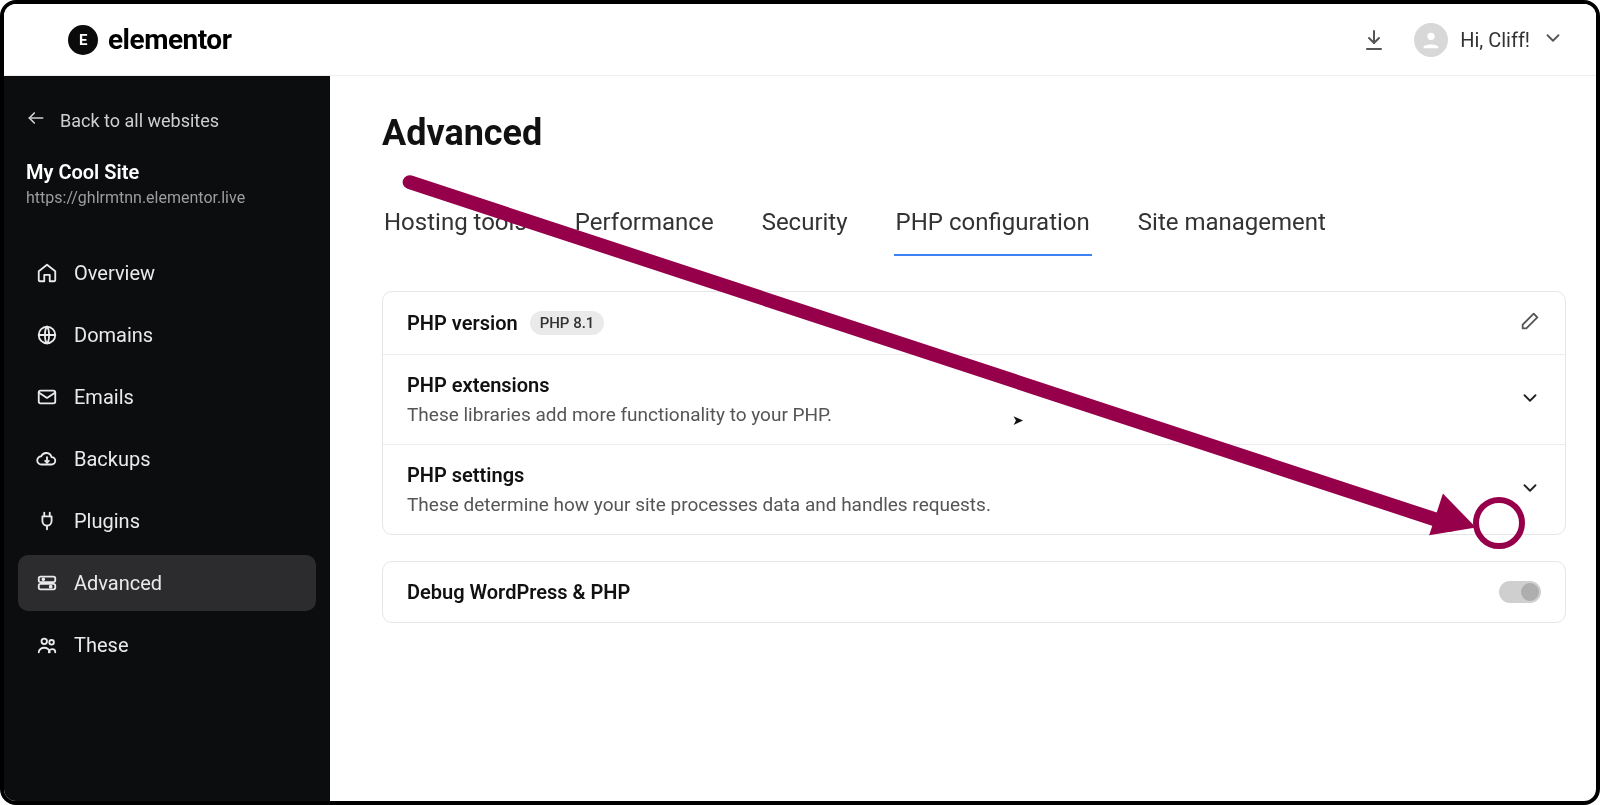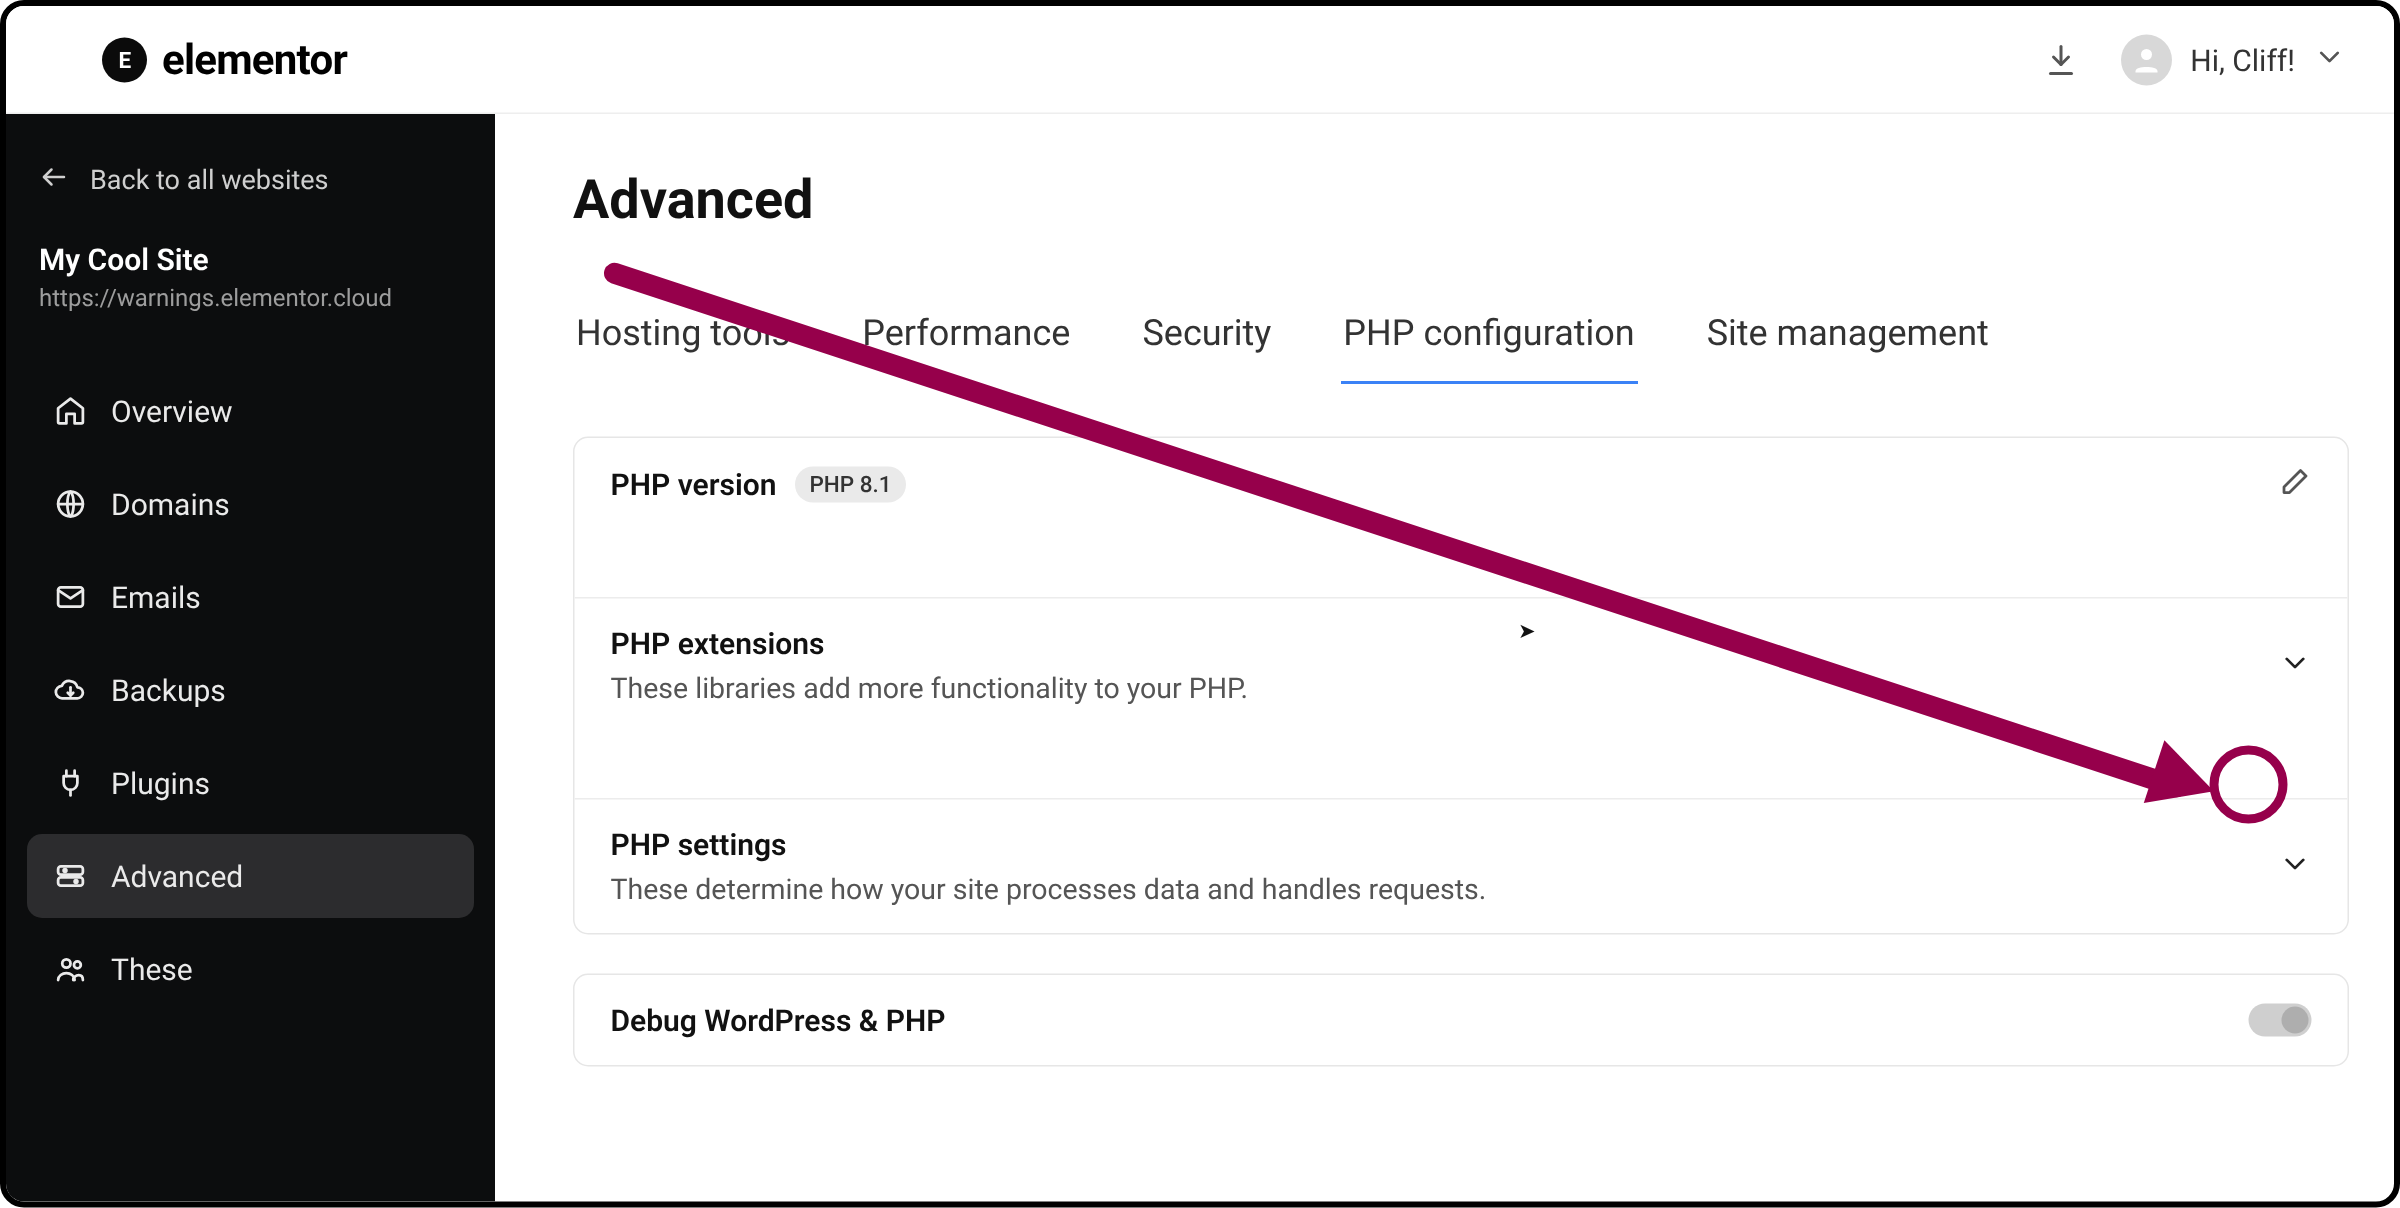--- a/index.html
+++ b/index.html
@@ -98,21 +98,21 @@
   .tab.active { border-bottom: 2px solid #3b82f6; font-weight: 400; }
   .cards { margin-top: 34px; display: flex; flex-direction: column; gap: 26px; justify-content: flex-end; }
   .card {
     border: 1px solid #e6e6e6; border-radius: 10px; overflow: hidden;
     background: #fff;
   }
   .row {
     display: flex; align-items: center; justify-content: space-between;
     padding: 18px 24px;
   }
-  .row + .row { border-top: 1px solid #ececec; margin-top: 44px; }
+  .row + .row { border-top: 1px solid #ececec; }
   .row-left { display:flex; flex-direction:column; gap:6px; }
   .row-title { font-size: 20px; color:#111; font-weight: 600; display:flex; align-items:center; gap:12px; }
   .row-sub   { font-size: 19px; color:#555; }
   .badge {
     background: #eaeaea; color:#333; font-size: 15px; padding: 3px 10px; border-radius: 14px; font-weight: 500;
   }
   .row-action { color:#555; display:flex; align-items:center; }
   .chev { width: 22px; height: 22px; }
   .toggle {
     width: 42px; height: 22px; border-radius: 12px; background:#cfcfcf; position:relative;
@@ -186,21 +186,21 @@
       <span>
         <svg width="20" height="20" viewBox="0 0 24 24" fill="none" stroke="#cfcfcf" stroke-width="2" stroke-linecap="round" stroke-linejoin="round">
             <line x1="20" y1="12" x2="4" y2="12"></line>
             <polyline points="10 18 4 12 10 6"></polyline>
           </svg>
       </span>
       <span>Back to all websites</span>
     </div>
     <div class="site-block">
       <div class="site-name">My Cool Site</div>
-      <div class="site-url">https://warnings.elementor.cloud</div>
+      <div class="site-url">https://ghlrmtnn.elementor.live</div>
     </div>
     <nav class="nav">
       <div class="nav-item">
         <span class="nav-icon">
           <svg width="22" height="22" viewBox="0 0 24 24" fill="none" stroke="#eaeaea" stroke-width="2" stroke-linecap="round" stroke-linejoin="round">
               <path d="M3 10 12 3l9 7v10a1 1 0 0 1-1 1h-5v-7h-6v7H4a1 1 0 0 1-1-1z"></path>
             </svg>
         </span>
         <span>Overview</span>
       </div>

